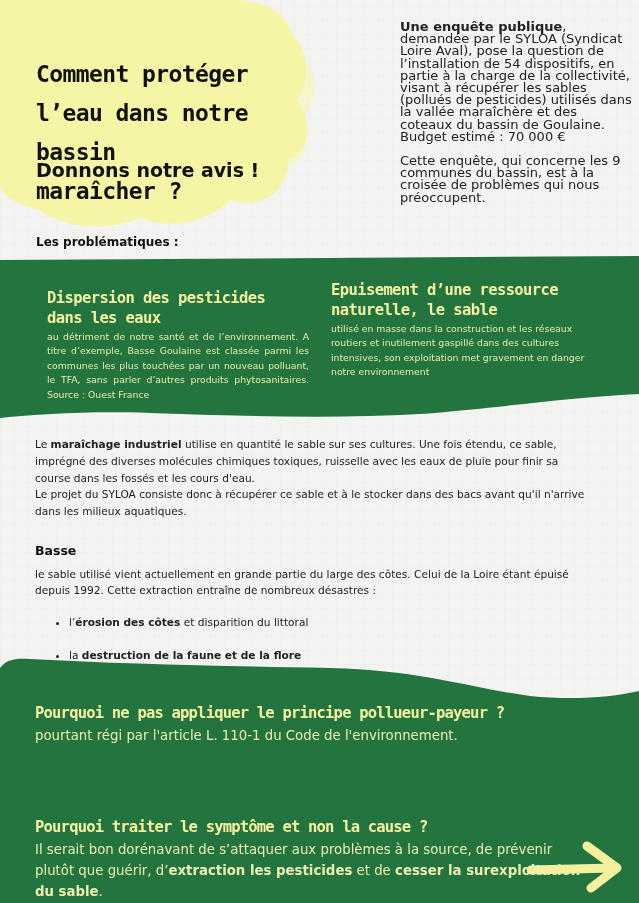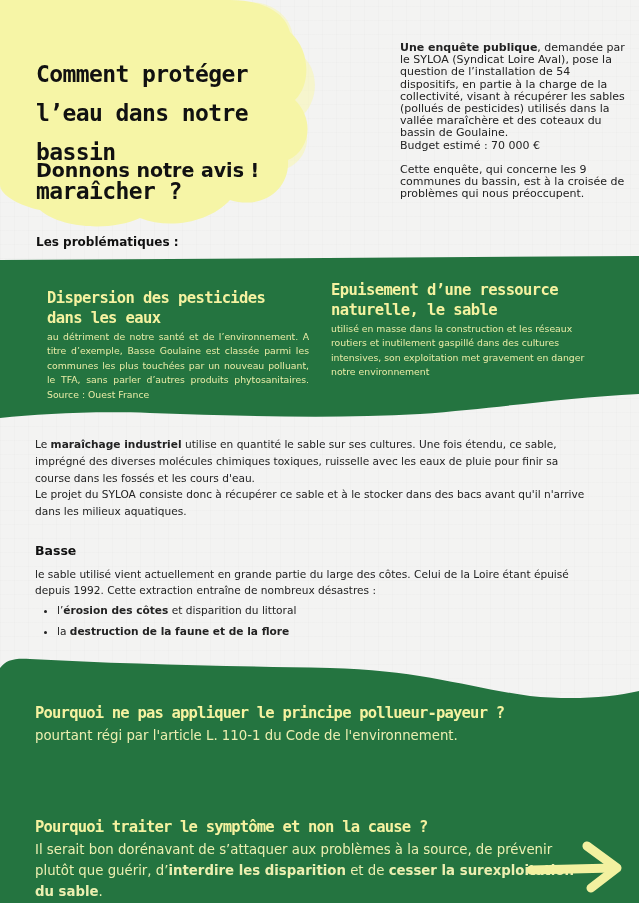--- a/index.html
+++ b/index.html
@@ -19,22 +19,22 @@
   #title {
     position:absolute; left:36px; top:40px; width:280px;
     font-size:23px; line-height:39px; color:#111;
     font-family:"DejaVu Sans Mono", monospace; font-weight:bold; letter-spacing:-0.6px;
   }
   #subtitle {
     position:absolute; left:36px; top:159px;
     font-size:19px; font-weight:bold; color:#111;
   }
   #intro {
-    position:absolute; left:400px; top:42px; width:232px;
-    font-size:11px; line-height:12.2px; color:#222;
+    position:absolute; left:400px; top:21px; width:232px;
+    font-size:13px; line-height:12.2px; color:#222;
   }
   #intro p { margin:0; }
   #intro .gap { height:12px; }
   #problematiques-label {
     position:absolute; left:36px; top:235px;
     font-size:12px; font-weight:bold; color:#111;
   }
   .green-band {
     position:absolute; left:0; width:639px;
   }
@@ -60,21 +60,21 @@
   #mais-title {
     position:absolute; left:35px; top:543px;
     font-size:12.5px; font-weight:bold; color:#111;
   }
   #body2 {
     position:absolute; left:35px; top:566px; width:560px;
     font-size:10.6px; line-height:16.2px; color:#222;
   }
   #body2 p { margin:0; }
   #body2 ul { margin:0; padding-left:18px; }
-  #body2 li { margin:4px; }
+  #body2 li { margin:16px; }
   .q {
     position:absolute; left:35px; width:560px; color:#f5f2a0;
   }
   .q h3 {
     margin:0; font-size:15.5px; line-height:20px;
     font-family:"DejaVu Sans Mono", monospace; font-weight:bold; letter-spacing:-0.8px;
     color:#f5f2a0;
   }
   .q p { margin:2px 0 0 0; font-size:13.3px; line-height:21px; color:#ecefb0; }
   #q1 { top:703px; }
@@ -145,19 +145,19 @@
   <path fill="#247440" d="M0 10 C6 2 14 0 30 1 C120 6 220 8 330 10 C420 12 470 30 530 38 C570 42 610 40 639 33 L639 245 L0 245 Z"></path>
 </svg>
 
 <div id="q1" class="q">
   <h3>Pourquoi ne pas appliquer le principe pollueur-payeur ?</h3>
   <p>pourtant régi par l'article L. 110-1 du Code de l'environnement.</p>
 </div>
 
 <div id="q2" class="q">
   <h3>Pourquoi traiter le symptôme et non la cause ?</h3>
-  <p><span>Il serait bon dorénavant de s’attaquer aux problèmes à la source, de prévenir plutôt que guérir, d’</span><b>interdire les disparition</b><span> et de </span><b>cesser la surexploitation du sable</b><span>.</span></p>
+  <p><span>Il serait bon dorénavant de s’attaquer aux problèmes à la source, de prévenir plutôt que guérir, d’</span><b>extraction les pesticides</b><span> et de </span><b>cesser la surexploitation du sable</b><span>.</span></p>
 </div>
 
 <svg id="arrow" width="100" height="54" viewBox="0 0 100 54">
   <path d="M6 30 L88 28" stroke="#f3f1a0" stroke-width="9" stroke-linecap="round" fill="none"></path>
   <path d="M62 6 L92 28 L66 48" stroke="#f3f1a0" stroke-width="9" stroke-linecap="round" stroke-linejoin="round" fill="none"></path>
 </svg>
 
 </body></html>

